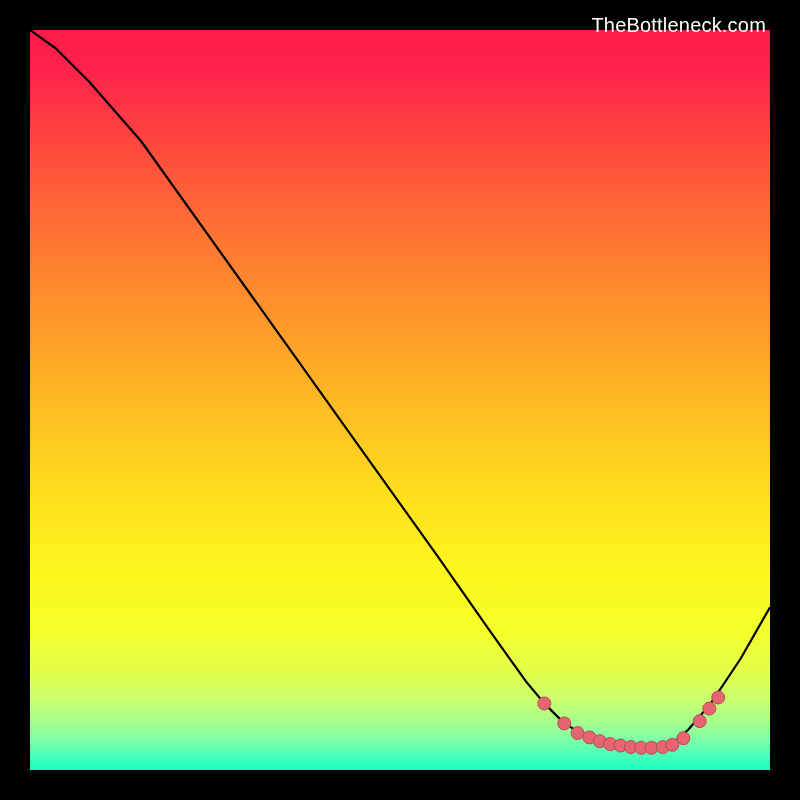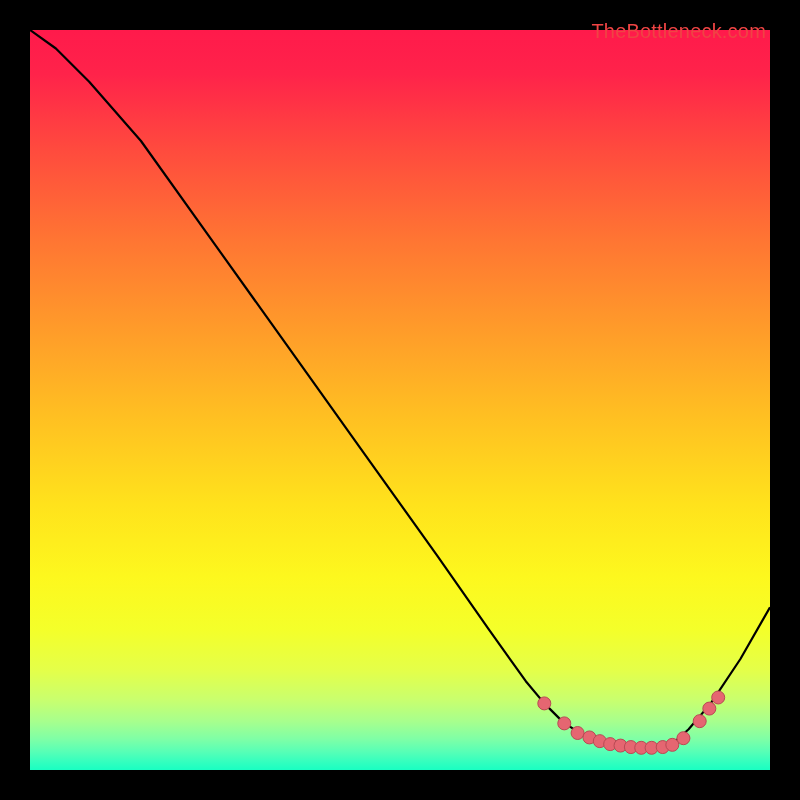--- a/index.html
+++ b/index.html
@@ -20,25 +20,25 @@
   }
   .plot {
     position: absolute;
     left: 0;
     top: 0;
     width: 740px;
     height: 740px;
   }
   .watermark {
     position: absolute;
-    top: 20px;
+    top: 14px;
     right: 34px;
     font-family: Arial, Helvetica, sans-serif;
     font-size: 20px;
-    color: #ef4444;
+    color: #ffffff;
     letter-spacing: 0.2px;
   }
 </style>
 </head>
 <body>
 
 <div class="frame">
   <svg class="plot" viewBox="0 0 740 740" preserveAspectRatio="none">
     <defs>
       <linearGradient id="bgGrad" x1="0" y1="0" x2="0" y2="1">

